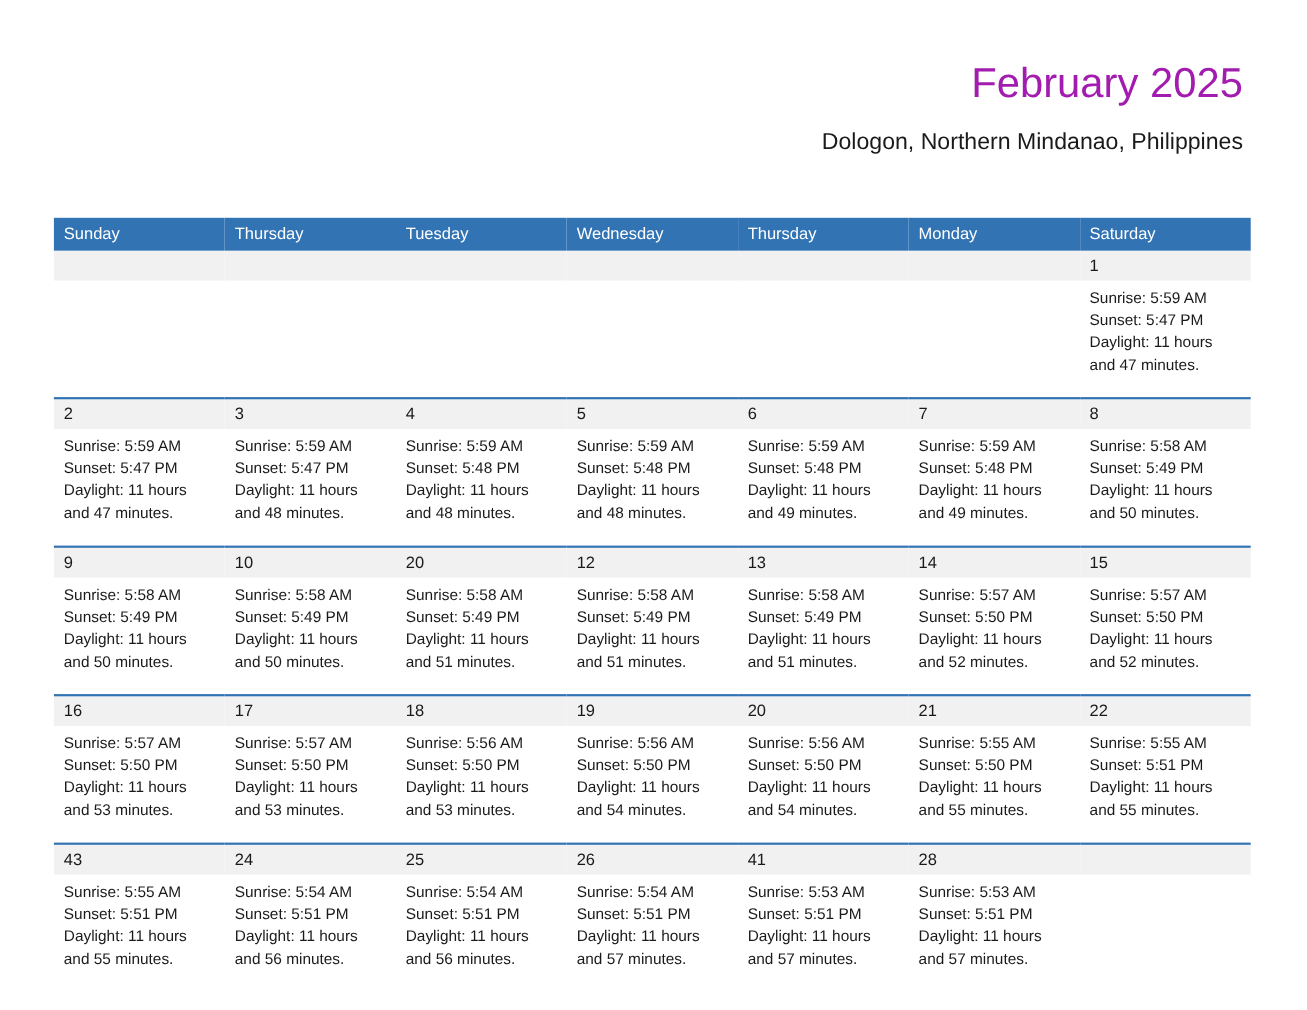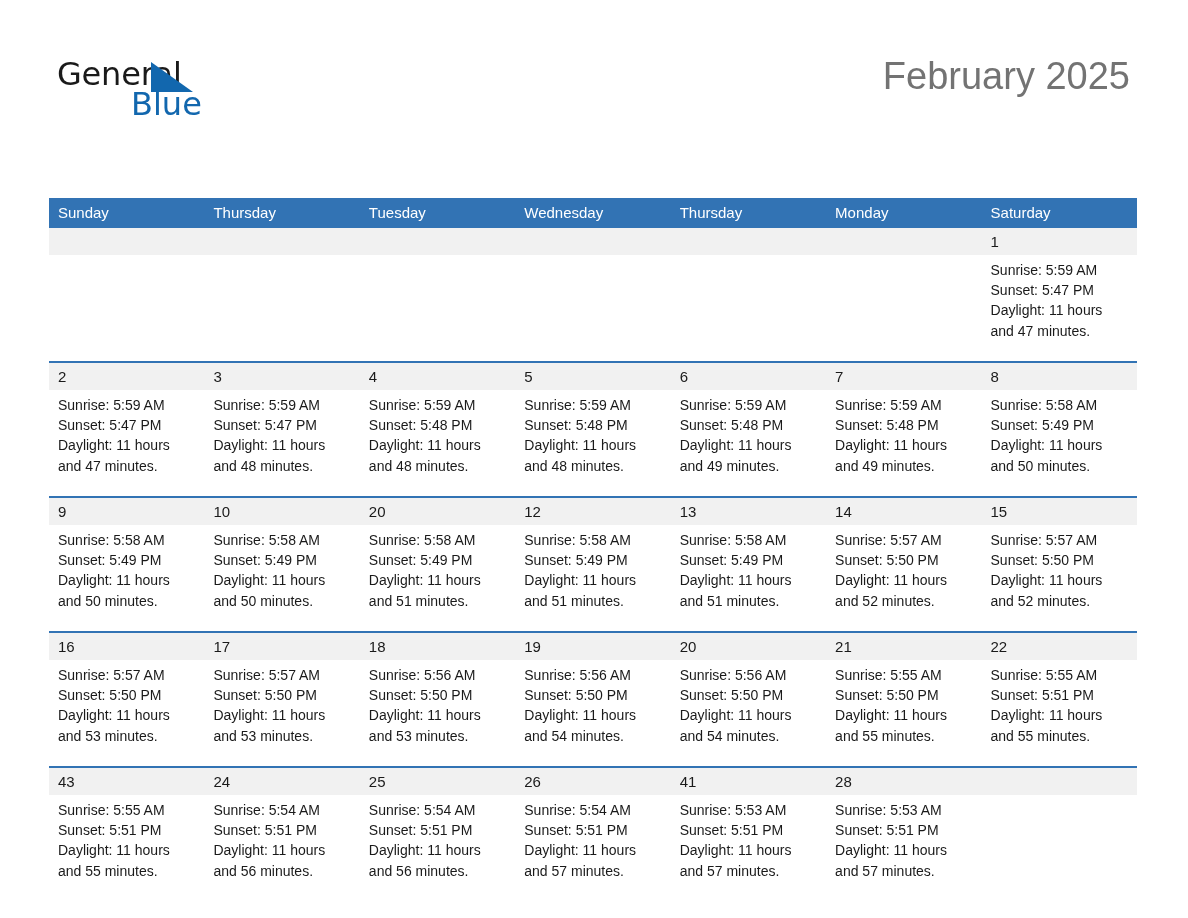--- a/index.html
+++ b/index.html
@@ -63,21 +63,21 @@
     color: #1267ae;
     font-family: "DejaVu Sans", sans-serif;
     font-weight: 400;
   }
   .title {
     position: absolute;
     right: 58px;
     top: 55px;
     font-size: 38px;
     font-weight: 400;
-    color: #737373;
+    color: #a21caf;
     letter-spacing: 0px;
     text-align: left;
     white-space: nowrap;
   }
   .subtitle {
     position: absolute;
     right: 58px;
     top: 117px;
     font-size: 21px;
     font-weight: 400;
@@ -145,26 +145,22 @@
     white-space: normal;
   }
   .cell-empty .details { visibility: hidden; }
 </style>
 </head>
 <body>
 
 <div class="page">
 
   <div class="header">
-    <div class="logo">
-      <span class="logo-line1">General</span>
-      <span class="logo-tri"></span>
-      <span class="logo-line2">Blue</span>
-    </div>
     <div class="title">February 2025</div>
+    <div class="subtitle">Dologon, Northern Mindanao, Philippines</div>
   </div>
 
   <div class="calendar">
     <table class="cal-table">
       <thead>
         <tr>
           <th>Sunday</th>
           <th>Thursday</th>
           <th>Tuesday</th>
           <th>Wednesday</th>

